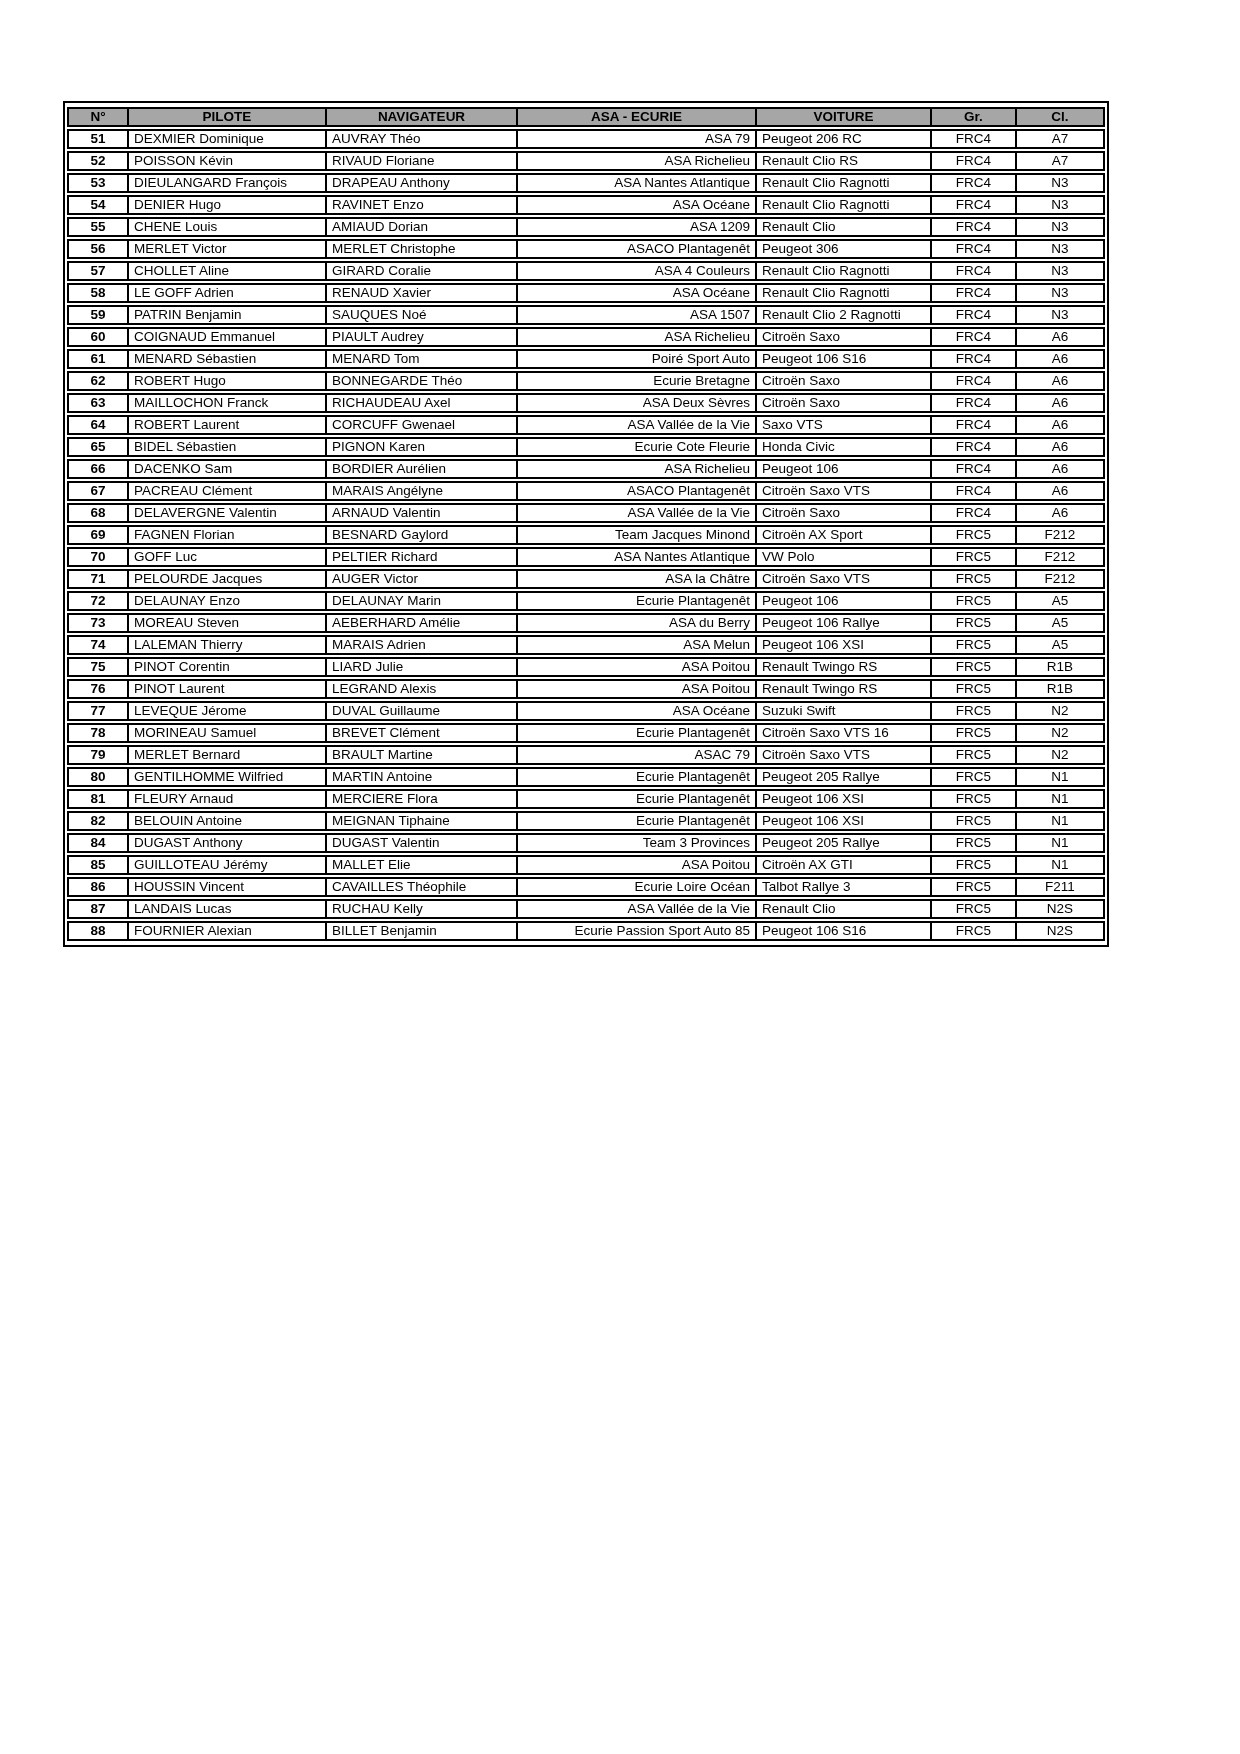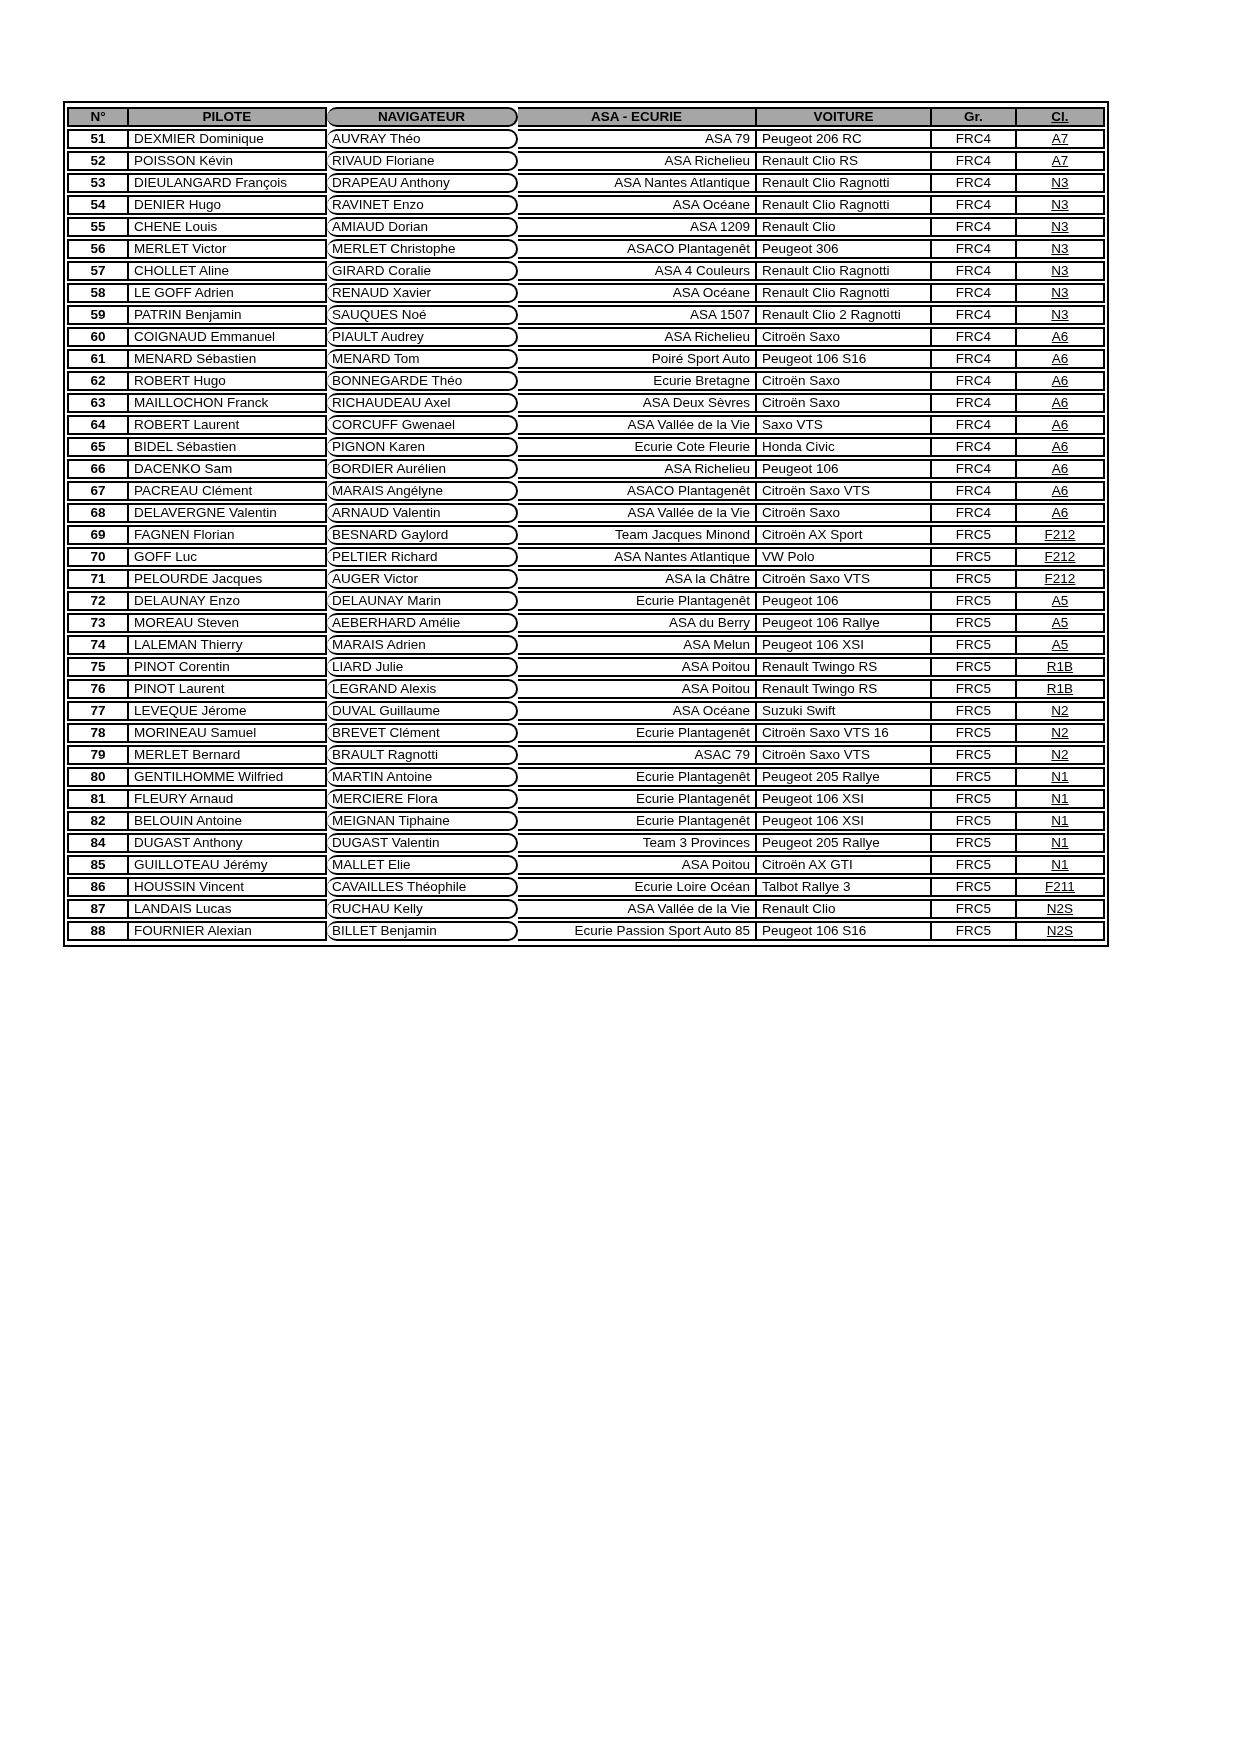--- a/index.html
+++ b/index.html
@@ -53,25 +53,25 @@
     border-left-width: 2px;
   }
   table.entry-table th {
     background: #a6a6a6;
     font-weight: bold;
     text-align: center;
   }
   
   .c0 { width: 48px;  text-align: center; font-weight: bold; }
   .c1 { width: 186px; text-align: left; }
-  .c2 { width: 179px; text-align: left; border-radius: 10px; }
+  .c2 { width: 179px; text-align: left; }
   .c3 { width: 227px; text-align: right; }
   .c4 { width: 163px; text-align: left; }
   .c5 { width: 73px;  text-align: center; margin-top: 47px; }
-  .c6 { width: 76px;  text-align: center; text-decoration: underline; }
+  .c6 { width: 76px;  text-align: center; }
   th.c0, th.c1, th.c2, th.c3, th.c4, th.c5, th.c6 {
     text-align: center;
     font-weight: bold;
   }
 </style>
 </head>
 <body>
 
 <div class="sheet">
   <div class="table-wrap">
@@ -336,21 +336,21 @@
             <td class="c1">MORINEAU Samuel</td>
             <td class="c2">BREVET Clément</td>
             <td class="c3">Ecurie Plantagenêt</td>
             <td class="c4">Citroën Saxo VTS 16</td>
             <td class="c5">FRC5</td>
             <td class="c6">N2</td>
           </tr>
           <tr>
             <td class="c0">79</td>
             <td class="c1">MERLET Bernard</td>
-            <td class="c2">BRAULT Ragnotti</td>
+            <td class="c2">BRAULT Martine</td>
             <td class="c3">ASAC 79</td>
             <td class="c4">Citroën Saxo VTS</td>
             <td class="c5">FRC5</td>
             <td class="c6">N2</td>
           </tr>
           <tr>
             <td class="c0">80</td>
             <td class="c1">GENTILHOMME Wilfried</td>
             <td class="c2">MARTIN Antoine</td>
             <td class="c3">Ecurie Plantagenêt</td>

